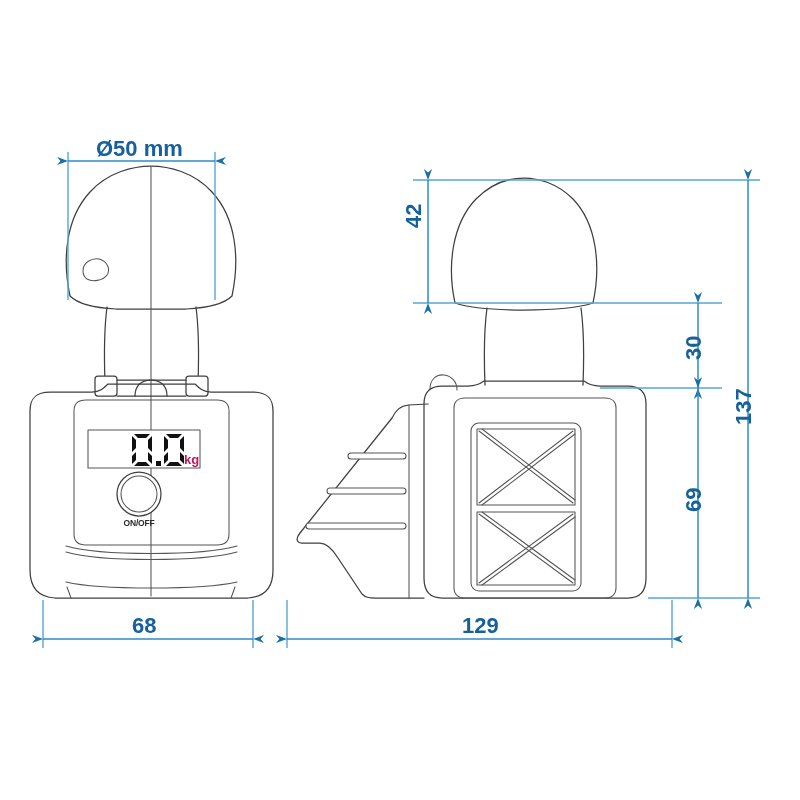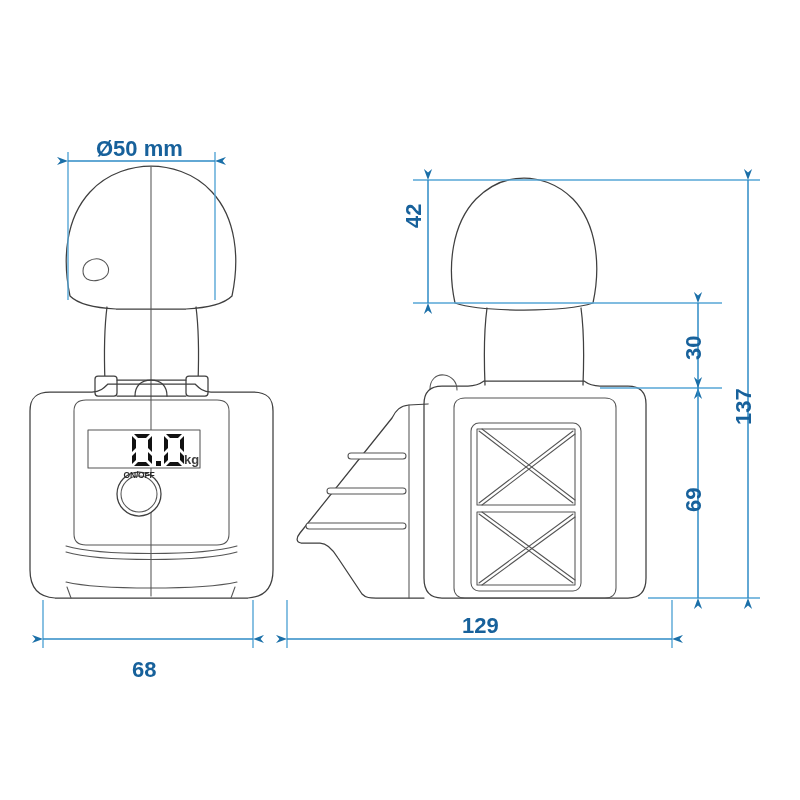--- a/index.html
+++ b/index.html
@@ -207,21 +207,21 @@
 
     <g>
       <line class="dimline" x1="748" y1="180" x2="748" y2="598" marker-start="url(#arrL)" marker-end="url(#arrR)"></line>
     </g>
   </svg>
 
   <div style="position:absolute;left:96px;top:136px;">
     <span style="color:#17619b;font-weight:bold;font-size:22px;">Ø50 mm</span>
   </div>
 
-  <div style="position:absolute;left:132px;top:613px;margin-top:44px;">
+  <div style="position:absolute;left:132px;top:613px;">
     <span style="color:#17619b;font-weight:bold;font-size:22px;">68</span>
   </div>
 
   <div style="position:absolute;left:462px;top:613px;">
     <span style="color:#17619b;font-weight:bold;font-size:22px;margin-top:8px;">129</span>
   </div>
 
   <div style="position:absolute;left:401px;top:228px;transform:rotate(-90deg);transform-origin:left top;">
     <span style="color:#17619b;font-weight:bold;font-size:22px;">42</span>
   </div>
@@ -232,20 +232,20 @@
 
   <div style="position:absolute;left:681px;top:512px;transform:rotate(-90deg);transform-origin:left top;">
     <span style="color:#17619b;font-weight:bold;font-size:22px;">69</span>
   </div>
 
   <div style="position:absolute;left:731px;top:425px;transform:rotate(-90deg);transform-origin:left top;">
     <span style="color:#17619b;font-weight:bold;font-size:22px;">137</span>
   </div>
 
   <div style="position:absolute;left:184px;top:450px;">
-    <span style="color:#404040;font-weight:bold;font-size:13px;">kg</span>
-  </div>
-
-  <div style="position:absolute;left:118px;top:464px;width:42px;text-align:center;">
+    <span style="color:#be185d;font-weight:bold;font-size:13px;">kg</span>
+  </div>
+
+  <div style="position:absolute;left:118px;top:512px;width:42px;text-align:center;">
     <span style="color:#2b2b2b;font-weight:bold;font-size:8.5px;letter-spacing:-0.2px;">ON/OFF</span>
   </div>
 
 </div>
 
 </body></html>

